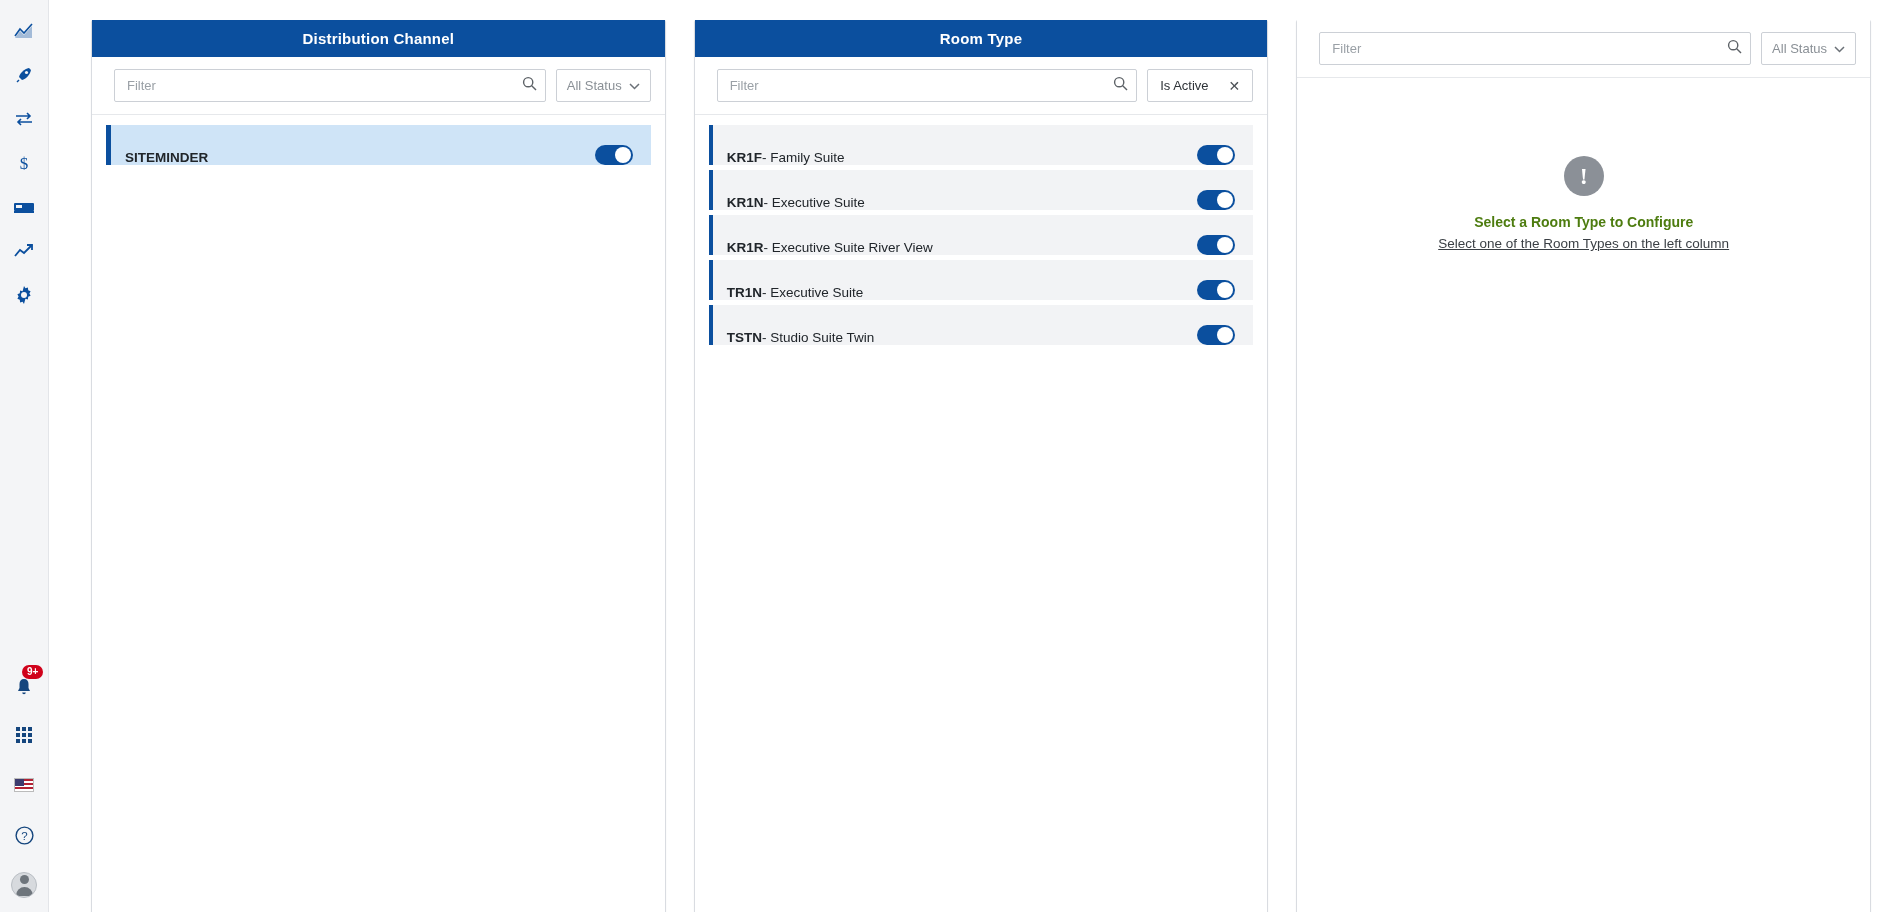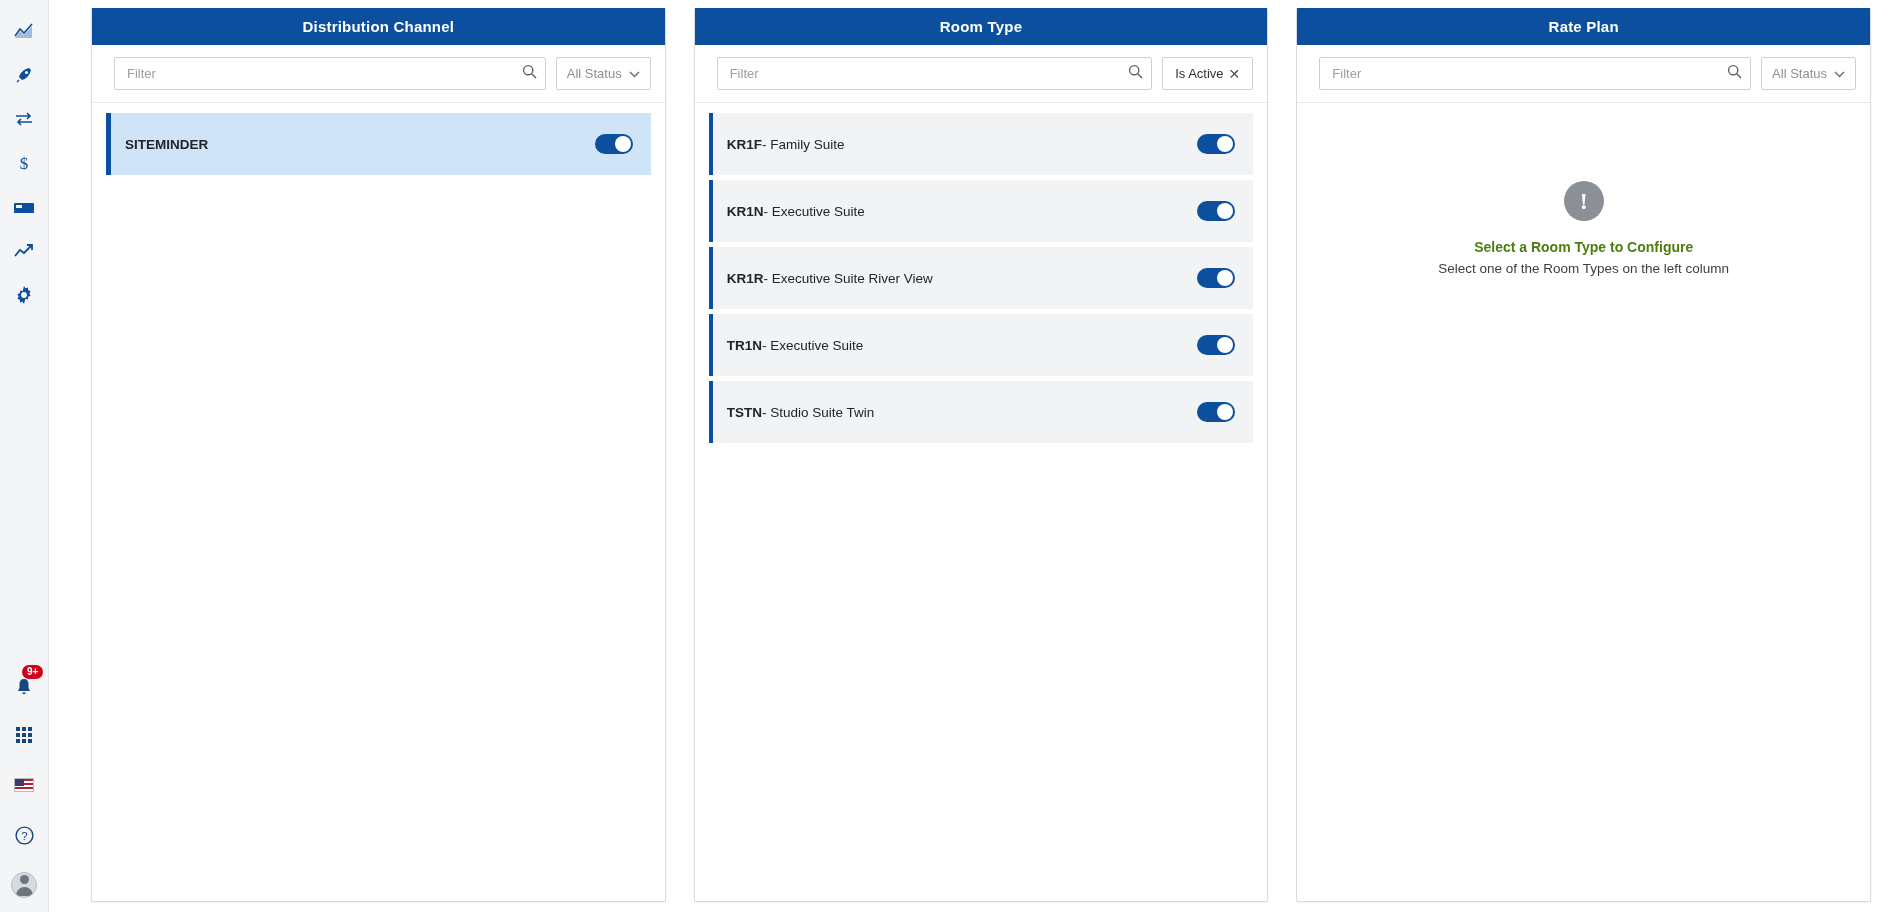--- a/index.html
+++ b/index.html
@@ -89,20 +89,21 @@
   .avatar .body { width: 17px; height: 9px; border-radius: 9px 9px 0 0; background: #6e757c; position: absolute; margin-top: 12px;}
   .avatar-inner { position: relative; width: 26px; height: 26px; display: flex; flex-direction: column; align-items: center; justify-content: flex-start; padding-top: 4px;}
 
   
   .content {
     flex: 1;
     display: flex;
     gap: 28px;
     padding: 8px 26px 16px 42px;
     align-items: flex-start;
+    margin-top: 12px;
   }
   .panel {
     flex: 1;
     background: #ffffff;
     border: 1px solid #d9dce1;
     border-top: none;
     border-radius: 2px;
     height: 894px;
     display: flex;
     flex-direction: column;
@@ -166,40 +167,40 @@
     color: #8a9096;
     cursor: pointer;
   }
   .status-chip {
     height: 33px;
     border: 1px solid #ccd0d6;
     border-radius: 2px;
     background: #fff;
     display: flex;
     align-items: center;
-    gap: 5px;
+    gap: 20px;
     padding: 0 12px;
     font-size: 13px;
     color: #2e3338;
     cursor: pointer;
   }
   .chip-x { color: #4c5156; font-size: 14px; line-height: 1; cursor: pointer; }
 
   .panel-body {
     flex: 1;
     padding: 10px 14px 10px 14px;
     overflow: hidden;
   }
 
   
   .row {
     display: flex;
-    align-items: center;
+    align-items: flex-end;
     justify-content: space-between;
-    height: 62px;
+    height: 40px;
     margin-bottom: 5px;
     padding: 0 18px 0 14px;
     background: #f2f3f5;
     border-left: 4px solid #0b4f9e;
     font-size: 13.5px;
     color: #20252a;
     cursor: pointer;
   }
   .row.selected {
     background: #cfe4f7;
@@ -246,20 +247,21 @@
   }
   .empty-title {
     font-size: 14px;
     font-weight: bold;
     color: #4d7c0f;
     margin-bottom: 6px;
   }
   .empty-sub {
     font-size: 13.5px;
     color: #3a3f44;
+    text-decoration: underline;
   }
 </style>
 </head>
 <body>
 
 <div class="app">
 
   <div class="rail">
     <div class="rail-top">
 
@@ -463,21 +465,20 @@
           </span>
           <span class="toggle">
               <span class="knob"></span>
             </span>
         </div>
 
       </div>
     </div>
 
     <div class="panel">
-      <div class="panel-header">Rate Plan</div>
       <div class="panel-toolbar">
         <div class="search-box">
           <input type="text" placeholder="Filter" style="">
           <span class="search-ico">
             <svg width="15" height="15" viewBox="0 0 15 15">
                 <circle cx="6.2" cy="6.2" r="4.6" fill="none" stroke="#5c6166" stroke-width="1.4"></circle>
                 <path d="M9.7 9.7 L14 14" stroke="#5c6166" stroke-width="1.4"></path>
               </svg>
           </span>
         </div>

